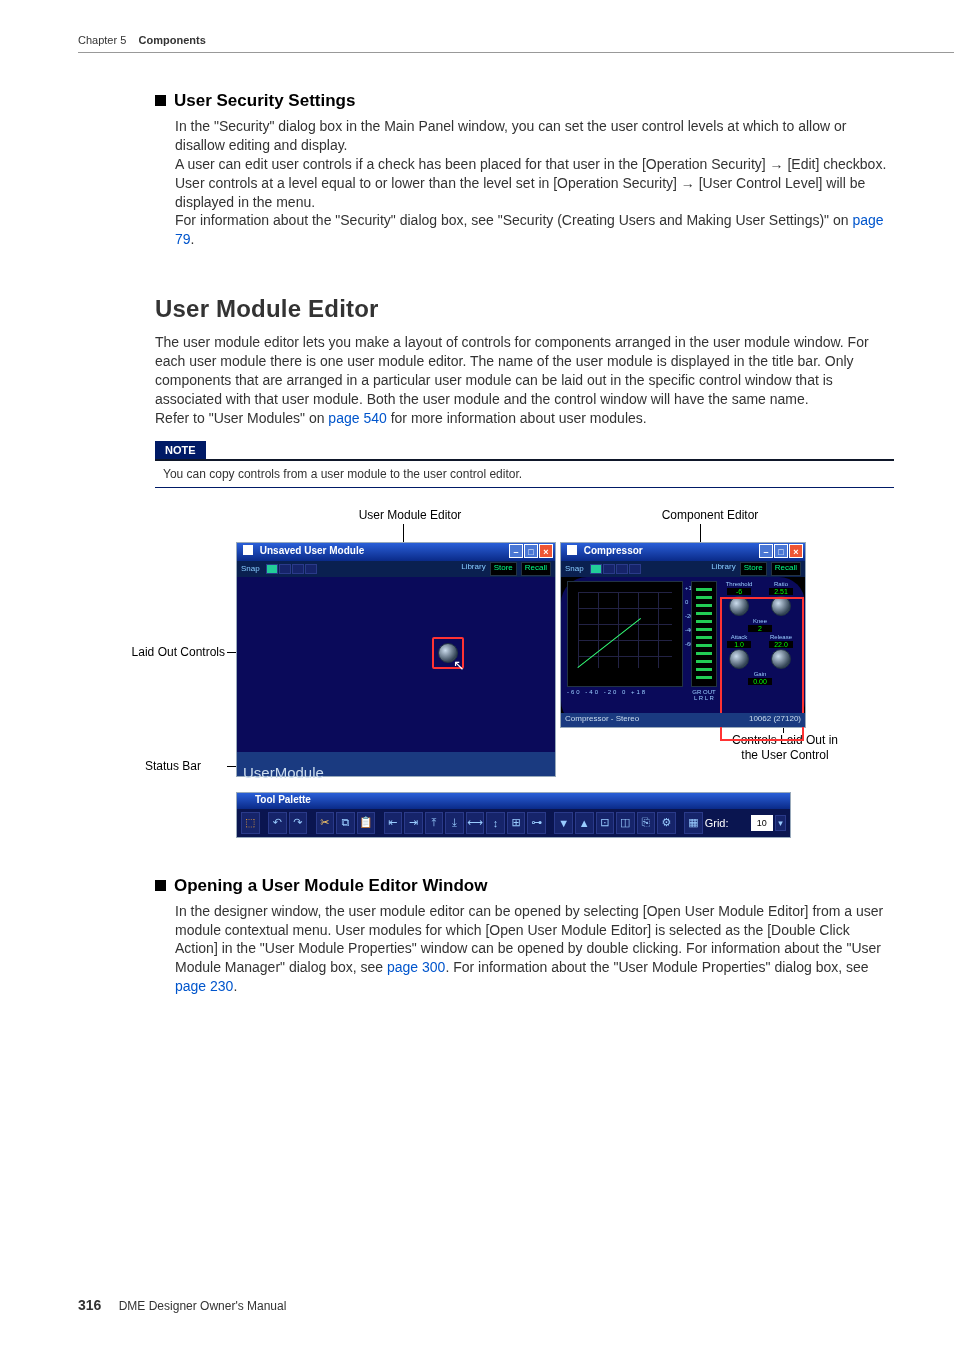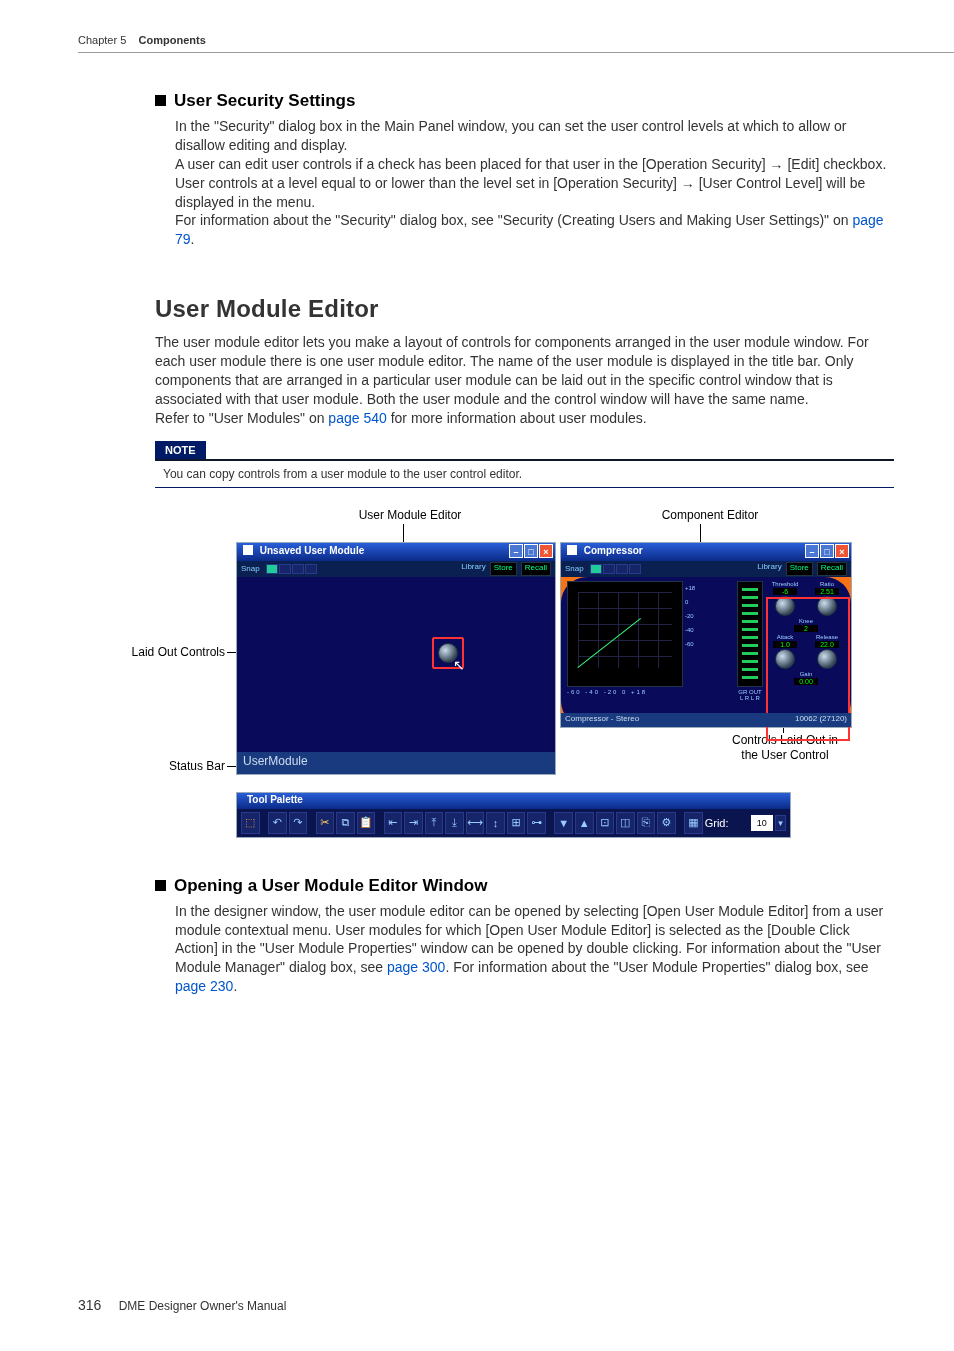--- a/index.html
+++ b/index.html
@@ -94,21 +94,21 @@
     background: #000;
   }
   .diag-line-h {
     position: absolute;
     height: 1px;
     background: #000;
   }
   
   .win {
     position: absolute;
-    background: #f97316;
+    background: #000000;
     border: 1px solid #9ab;
   }
   .win-title {
     height: 18px;
     background: linear-gradient(#2a5fd8, #0a2a88);
     color: #fff;
     font-size: 10px;
     font-weight: bold;
     padding: 2px 6px;
     position: relative;
@@ -163,22 +163,22 @@
   .cursor-arrow {
     position: absolute;
     left: 216px; top: 80px;
     font-size: 14px;
     color: #fff;
   }
   .status-bar {
     height: 22px;
     background: #1a3a80;
     color: #cde;
-    font-size: 12px;
-    padding: 2px 6px;
+    font-size: 15px;
+    padding: 12px 6px;
   }
   
   .comp-body {
     background: #0a0a5a;
     height: 150px;
     position: relative;
     padding: 4px;
     border-radius: 26px;
   }
   .comp-graph {
@@ -260,21 +260,21 @@
     width: 555px;
     background: #0a1550;
     border: 1px solid #9ab;
   }
   .tool-title {
     height: 16px;
     background: linear-gradient(#2a5fd8, #0a2a88);
     color: #fff;
     font-size: 10px;
     font-weight: bold;
-    padding: 1px 10px;
+    padding: 1px 18px;
   }
   .tool-row {
     height: 28px;
     display: flex;
     align-items: center;
     gap: 2px;
     padding: 2px 4px;
   }
   .tool-btn {
     width: 24px; height: 22px;
@@ -305,21 +305,21 @@
     color:#9cf;font-size:9px;text-align:center;line-height:14px;
   }
   .footer {
     position: absolute;
     bottom: 38px;
     left: 78px;
     font-size: 12px;
     color: #333;
   }
   .page-num {
-    font-weight: normal;
+    font-weight: bold;
     font-size: 14px;
     margin-right: 14px;
   }
   .tb-left{display:flex;gap:6px;align-items:center;}
   .tb-snap-btns{display:flex;gap:1px;}
   .tb-snap-b{width:12px;height:10px;background:#16246a;border:1px solid #2a3a8a;}
   .tb-snap-on{background:#2c9;}
   .tb-right{display:flex;gap:4px;}
   .tb-lib-b{background:#000;color:#0f8;font-size:8px;padding:0 3px;border:1px solid #234;}
 </style>
@@ -369,21 +369,21 @@
     <div class="diagram-area">
 
       <div class="diag-label" style="left:235px;top:0;width:140px">User Module Editor</div>
       <div class="diag-line-v" style="left:298px;top:16px;height:18px"></div>
       <div class="diag-label" style="left:535px;top:0;width:140px">Component Editor</div>
       <div class="diag-line-v" style="left:595px;top:16px;height:18px"></div>
 
       <div class="diag-label" style="left:0;top:137px;width:120px;text-align:right">Laid Out Controls</div>
       <div class="diag-line-h" style="left:122px;top:144px;width:200px"></div>
 
-      <div class="diag-label" style="left:40px;top:251px;width:80px;text-align:right">Status Bar</div>
+      <div class="diag-label" style="left:40px;top:251px;width:80px;text-align:left">Status Bar</div>
       <div class="diag-line-h" style="left:122px;top:258px;width:14px"></div>
 
       <div class="diag-label" style="right:0;top:225px;width:120px;text-align:center;line-height:1.3">Controls Laid Out in the User Control</div>
       <div class="diag-line-v" style="left:678px;top:192px;height:33px"></div>
 
       <div class="diag-label" style="left:350px;top:318px;width:100px">Edit Palette</div>
       <div class="diag-line-v" style="left:398px;top:307px;height:11px"></div>
 
       <div class="win" style="left:131px;top:34px;width:320px">
         <div class="win-title">
@@ -411,21 +411,21 @@
             <span class="tb-lib-b">Recall</span>
           </div>
         </div>
         <div class="win-body">
           <div class="knob-outline"></div>
           <div class="cursor-arrow">↖</div>
         </div>
         <div class="status-bar"><span>UserModule</span></div>
       </div>
 
-      <div class="win" style="left:455px;top:34px;width:292px">
+      <div class="win" style="left:455px;top:34px;width:246px">
         <div class="win-title">
           <span style="display:inline-block;width:10px;height:10px;background:#fff;margin-right:4px;vertical-align:-1px"></span>
           <span>Compressor</span>
           <div class="win-ctrls">
             <div class="wc wc-min">–</div>
             <div class="wc wc-max">□</div>
             <div class="wc wc-close">×</div>
           </div>
         </div>
         <div class="win-toolbar">

